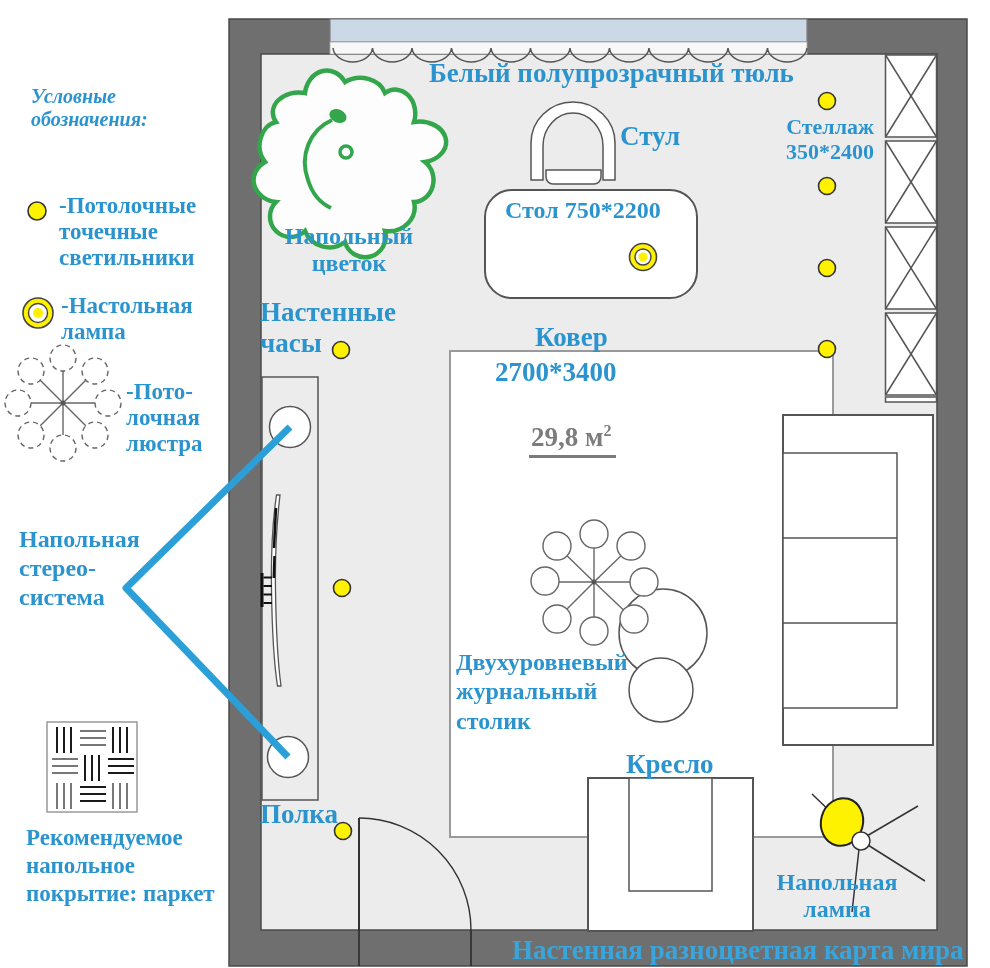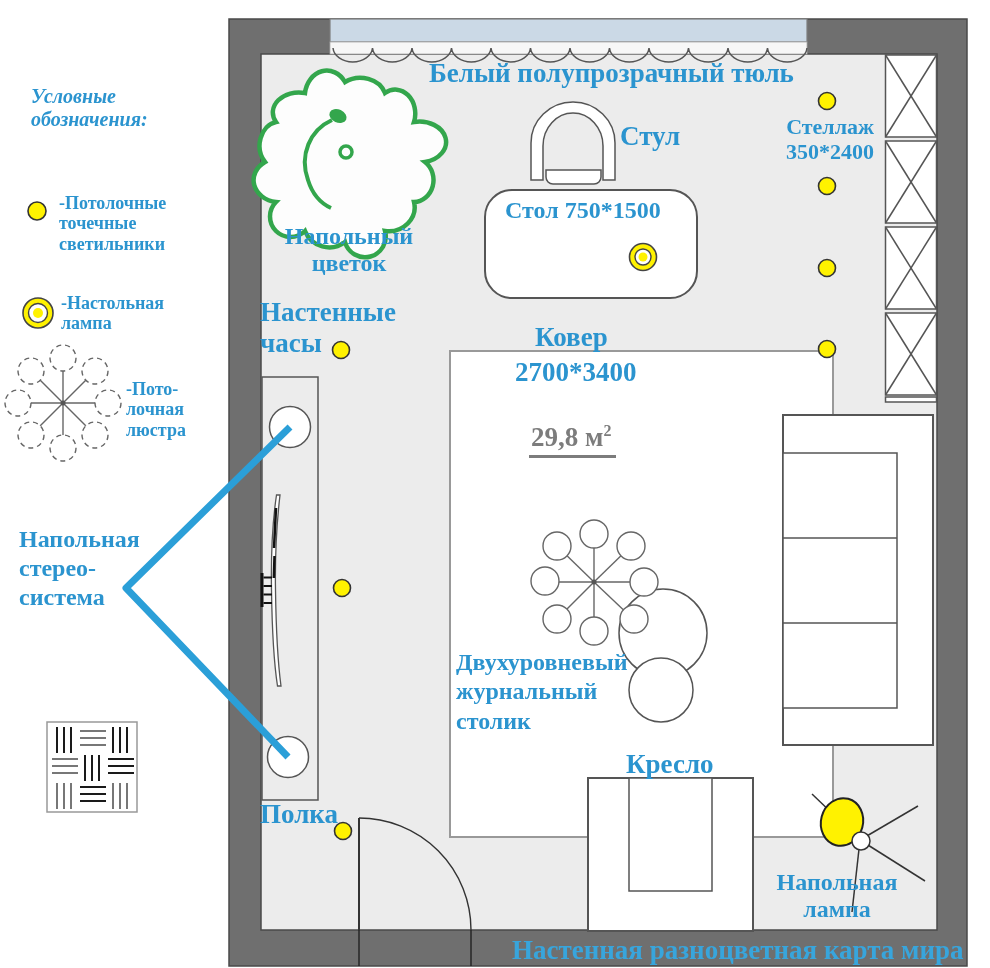--- a/index.html
+++ b/index.html
@@ -7,21 +7,21 @@
     --spotlight-yellow:#FFF200; --plant-green:#33A64C; --wall-gray:#6F6F6F;
     --floor-gray:#ECECEC; --window-blue:#CBD9E6; --area-gray:#7C7C7C; --furniture-stroke:#555555;
   }
   html,body{margin:0;padding:0;background:#fff;}
   .stage{position:relative;width:990px;height:968px;background:#fff;overflow:hidden;
          font-family:"Liberation Serif",serif;font-weight:bold;}
   .plan-svg{position:absolute;left:0;top:0;}
   .lbl{position:absolute;color:var(--accent-blue);white-space:pre-line;line-height:1.13;}
   .lbl.center{text-align:center;}
   .lbl.right{text-align:right;}
-  .fs22{font-size:22px;} .fs23{font-size:18px;} .fs24{font-size:24px;}
+  .fs22{font-size:22px;} .fs23{font-size:23px;} .fs24{font-size:24px;}
   .fs25{font-size:27px;} .fs26{font-size:20px;font-style:italic;}
   .area-label{position:absolute;color:var(--area-gray);font-size:27px;
               border-bottom:3px solid var(--area-gray);padding:0 5px 2px 2px;text-align:right;}
   .area-label sup{font-size:16px;}
   .map-label{color:var(--wall-map-blue);}
   
   .wall{fill:var(--wall-gray);stroke:#4a4a4a;stroke-width:1.5;}
   .floor{fill:var(--floor-gray);}
   .furn{fill:#ffffff;stroke:var(--furniture-stroke);stroke-width:2;}
   .furn-thin{fill:#ffffff;stroke:var(--furniture-stroke);stroke-width:1.5;}
@@ -212,32 +212,35 @@
 точечные
 светильники</div>
 <div class="lbl fs23" style="left:61px;top:293px;">-Настольная
 лампа</div>
 <div class="lbl fs23" style="left:126px;top:379px;">-Пото-
 лочная
 люстра</div>
 <div class="lbl fs24" style="left:19px;top:525px;line-height:1.21;">Напольная
 стерео-
 система</div>
+<div class="lbl fs23" style="left:26px;top:824px;line-height:1.22;">Рекомендуемое
+напольное
+покрытие: паркет</div>
 
 <div class="lbl fs25" style="left:429px;top:58px;">Белый полупрозрачный тюль</div>
 <div class="lbl fs25" style="left:620px;top:121px;">Стул</div>
-<div class="lbl fs24" style="left:505px;top:197px;">Стол 750*1500</div>
+<div class="lbl fs24" style="left:505px;top:197px;">Стол 750*2200</div>
 <div class="lbl fs22 right" style="left:756px;top:115px;width:118px;">Стеллаж
 350*2400</div>
 <div class="lbl fs24 center" style="left:283px;top:223px;width:132px;">Напольный
 цветок</div>
 <div class="lbl fs25" style="left:260px;top:297px;">Настенные
 часы</div>
 <div class="lbl fs25" style="left:535px;top:322px;">Ковер</div>
-<div class="lbl fs25" style="left:515px;top:357px;">2700*3400</div>
+<div class="lbl fs25" style="left:495px;top:357px;">2700*3400</div>
 <div class="area-label" style="left:529px;top:422px;"><span>29,8 м</span><sup>2</sup></div>
 <div class="lbl fs24" style="left:456px;top:648px;line-height:1.22;">Двухуровневый
 журнальный
 столик</div>
 <div class="lbl fs25" style="left:626px;top:749px;">Кресло</div>
 <div class="lbl fs24 center" style="left:772px;top:869px;width:130px;">Напольная
 лампа</div>
 <div class="lbl fs25" style="left:260px;top:799px;">Полка</div>
 <div class="lbl fs25 map-label" style="left:512px;top:935px;">Настенная разноцветная карта мира</div>
 

